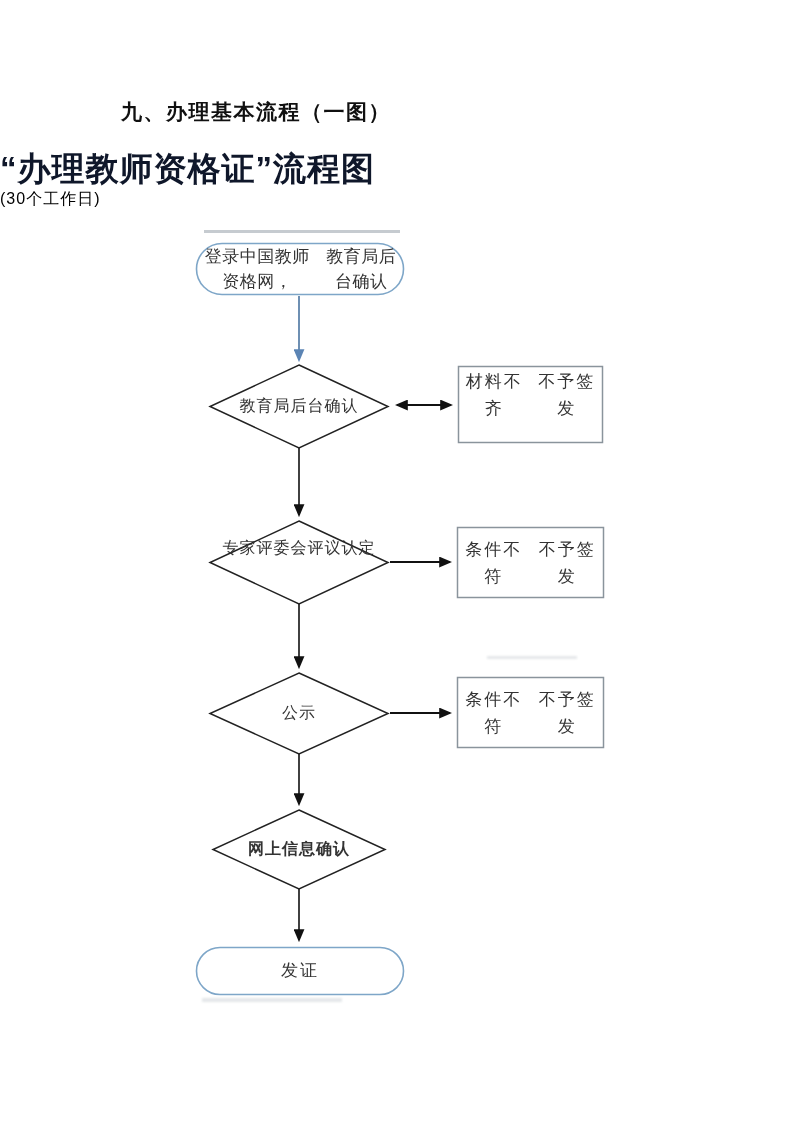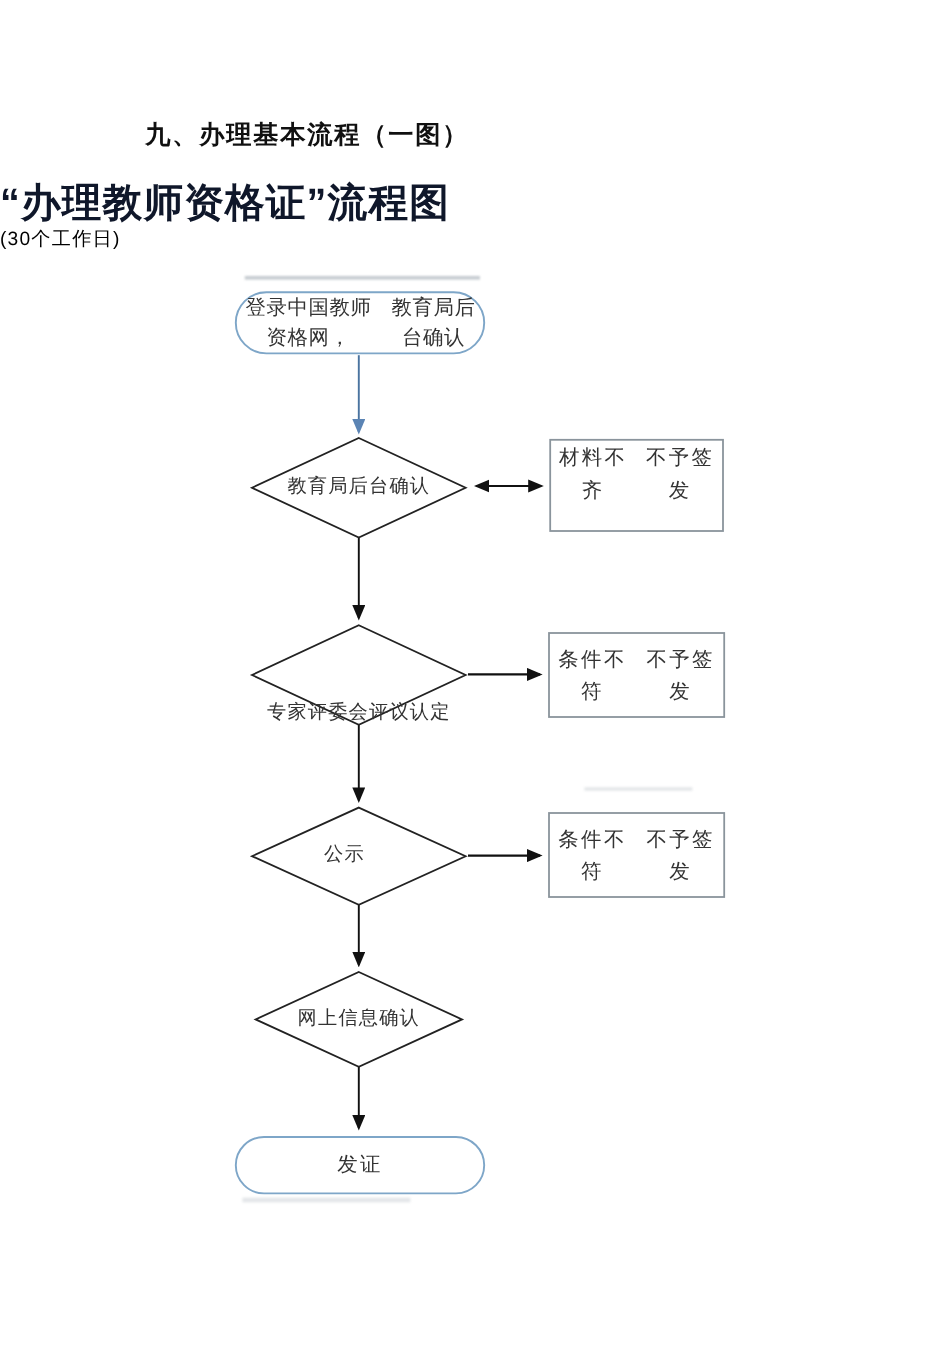--- a/index.html
+++ b/index.html
@@ -22,25 +22,25 @@
   svg.canvas { position:absolute; left:0; top:0; }
   .label {
     position:absolute; display:flex; flex-direction:row;
     align-items:center; justify-content:center; text-align:center;
     color:#333333; font-size:16px; line-height:24px; letter-spacing:1px;
   }
   .label span { display:block; }
   .lbl-start   { left:196px; top:243px; width:208px; height:52px; font-size:17px; line-height:25px; letter-spacing:0.5px; }
   .lbl-d1      { left:210px; top:365px; width:178px; height:82px;text-align:right; }
   .lbl-r1      { left:458px; top:366px; width:145px; height:57px; font-size:17px; line-height:27px; letter-spacing:2px; }
-  .lbl-d2      { left:210px; top:552px; width:178px; height:82px; line-height:25px; }
+  .lbl-d2      { left:210px; top:506px; width:178px; height:82px; line-height:25px; }
   .lbl-r2      { left:457px; top:527px; width:147px; height:71px; font-size:17px; line-height:27px; letter-spacing:2px; }
-  .lbl-d3      { left:198px; top:673px; width:178px; height:80px; }
+  .lbl-d3      { left:210px; top:673px; width:178px; height:80px; }
   .lbl-r3      { left:457px; top:677px; width:147px; height:71px; font-size:17px; line-height:27px; letter-spacing:2px; }
-  .lbl-d4      { left:213px; top:810px; width:172px; height:78px; }
+  .lbl-d4      { left:213px; top:810px; width:172px; height:78px;font-weight:bold; }
   .lbl-end     { left:196px; top:947px; width:208px; height:48px; font-size:17px; letter-spacing:2px;font-family:Liberation Serif, serif; }
   .artifact { position:absolute; pointer-events:none; }
 </style>
 </head>
 <body>
 
 <div id="page">
 
   <h1 class="heading">九、办理基本流程（一图）</h1>
   <div class="title">“办理教师资格证”流程图</div>

